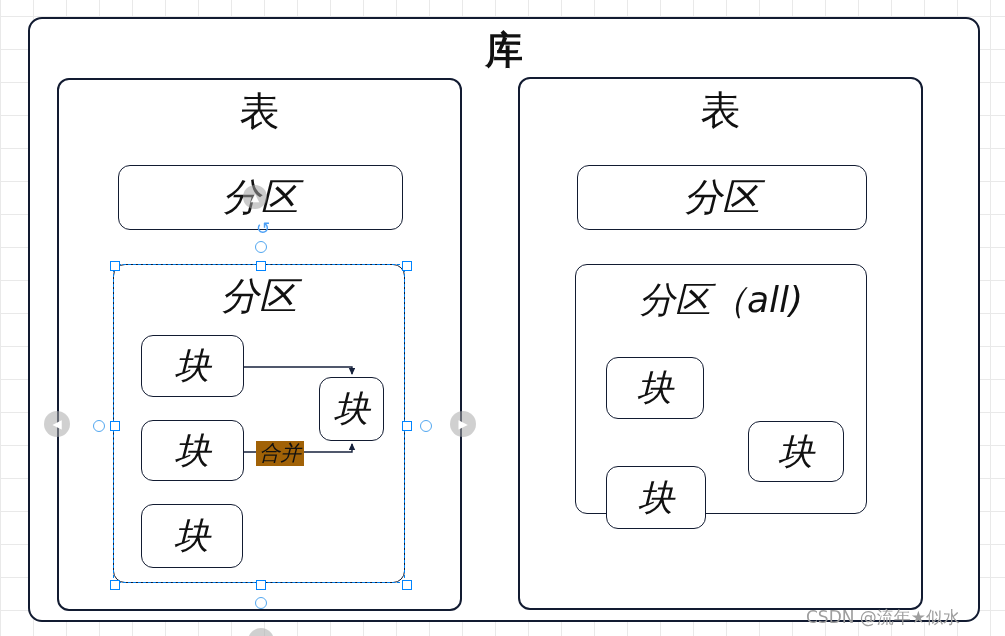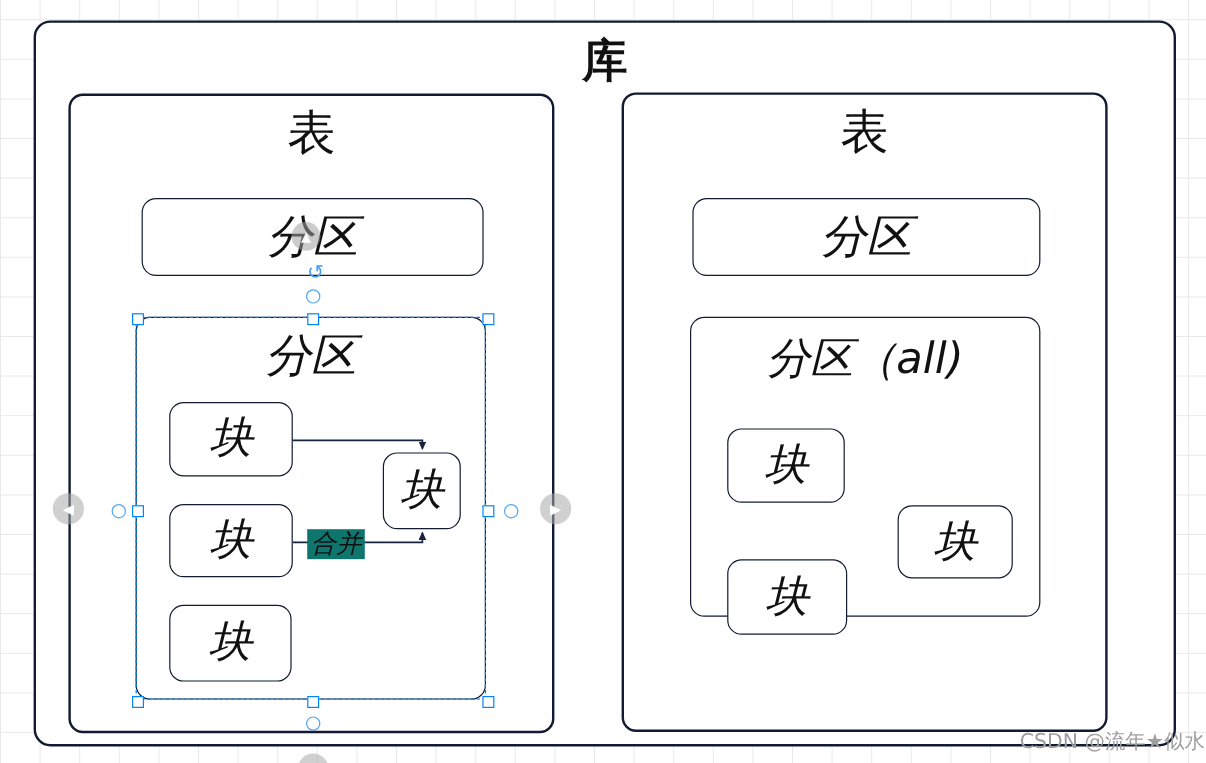--- a/index.html
+++ b/index.html
@@ -29,23 +29,23 @@
   .rotate-glyph{position:absolute;transform:translate(-50%,-50%);color:#4a9ff5;font-size:17px;line-height:1;z-index:6;}
   
   .nav-arrow{position:absolute;width:26px;height:26px;border-radius:50%;
     background:rgba(170,170,170,0.55);color:#fff;font-size:12px;
     display:flex;align-items:center;justify-content:center;
     transform:translate(-50%,-50%);z-index:7;}
   .dir-arrow{position:absolute;width:24px;height:24px;border-radius:50%;
     background:rgba(160,160,160,0.55);color:rgba(255,255,255,0.95);font-size:11px;
     display:flex;align-items:center;justify-content:center;
     transform:translate(-50%,-50%);z-index:7;}
-  .edge-label{position:absolute;background:#0f766e;font-size:21px;line-height:1.1;padding:1px 3px;z-index:3;}
+  .edge-label{position:absolute;background:#a16207;font-size:21px;line-height:1.1;padding:1px 3px;z-index:3;}
   .edges{position:absolute;left:0;top:0;z-index:2;pointer-events:none;}
-  .watermark{position:absolute;left:806px;top:606px;width:198px;text-align:right;
+  .watermark{position:absolute;left:806px;top:606px;width:198px;
     font-size:17px;color:#9e9e9e;z-index:30;white-space:nowrap;}
 </style>
 </head>
 <body>
 
 <div class="stage">
 
   <div class="shape r14" style="left:28px;top:17px;width:952px;height:605px;">
     <div class="lbl db-title">库</div>
 

